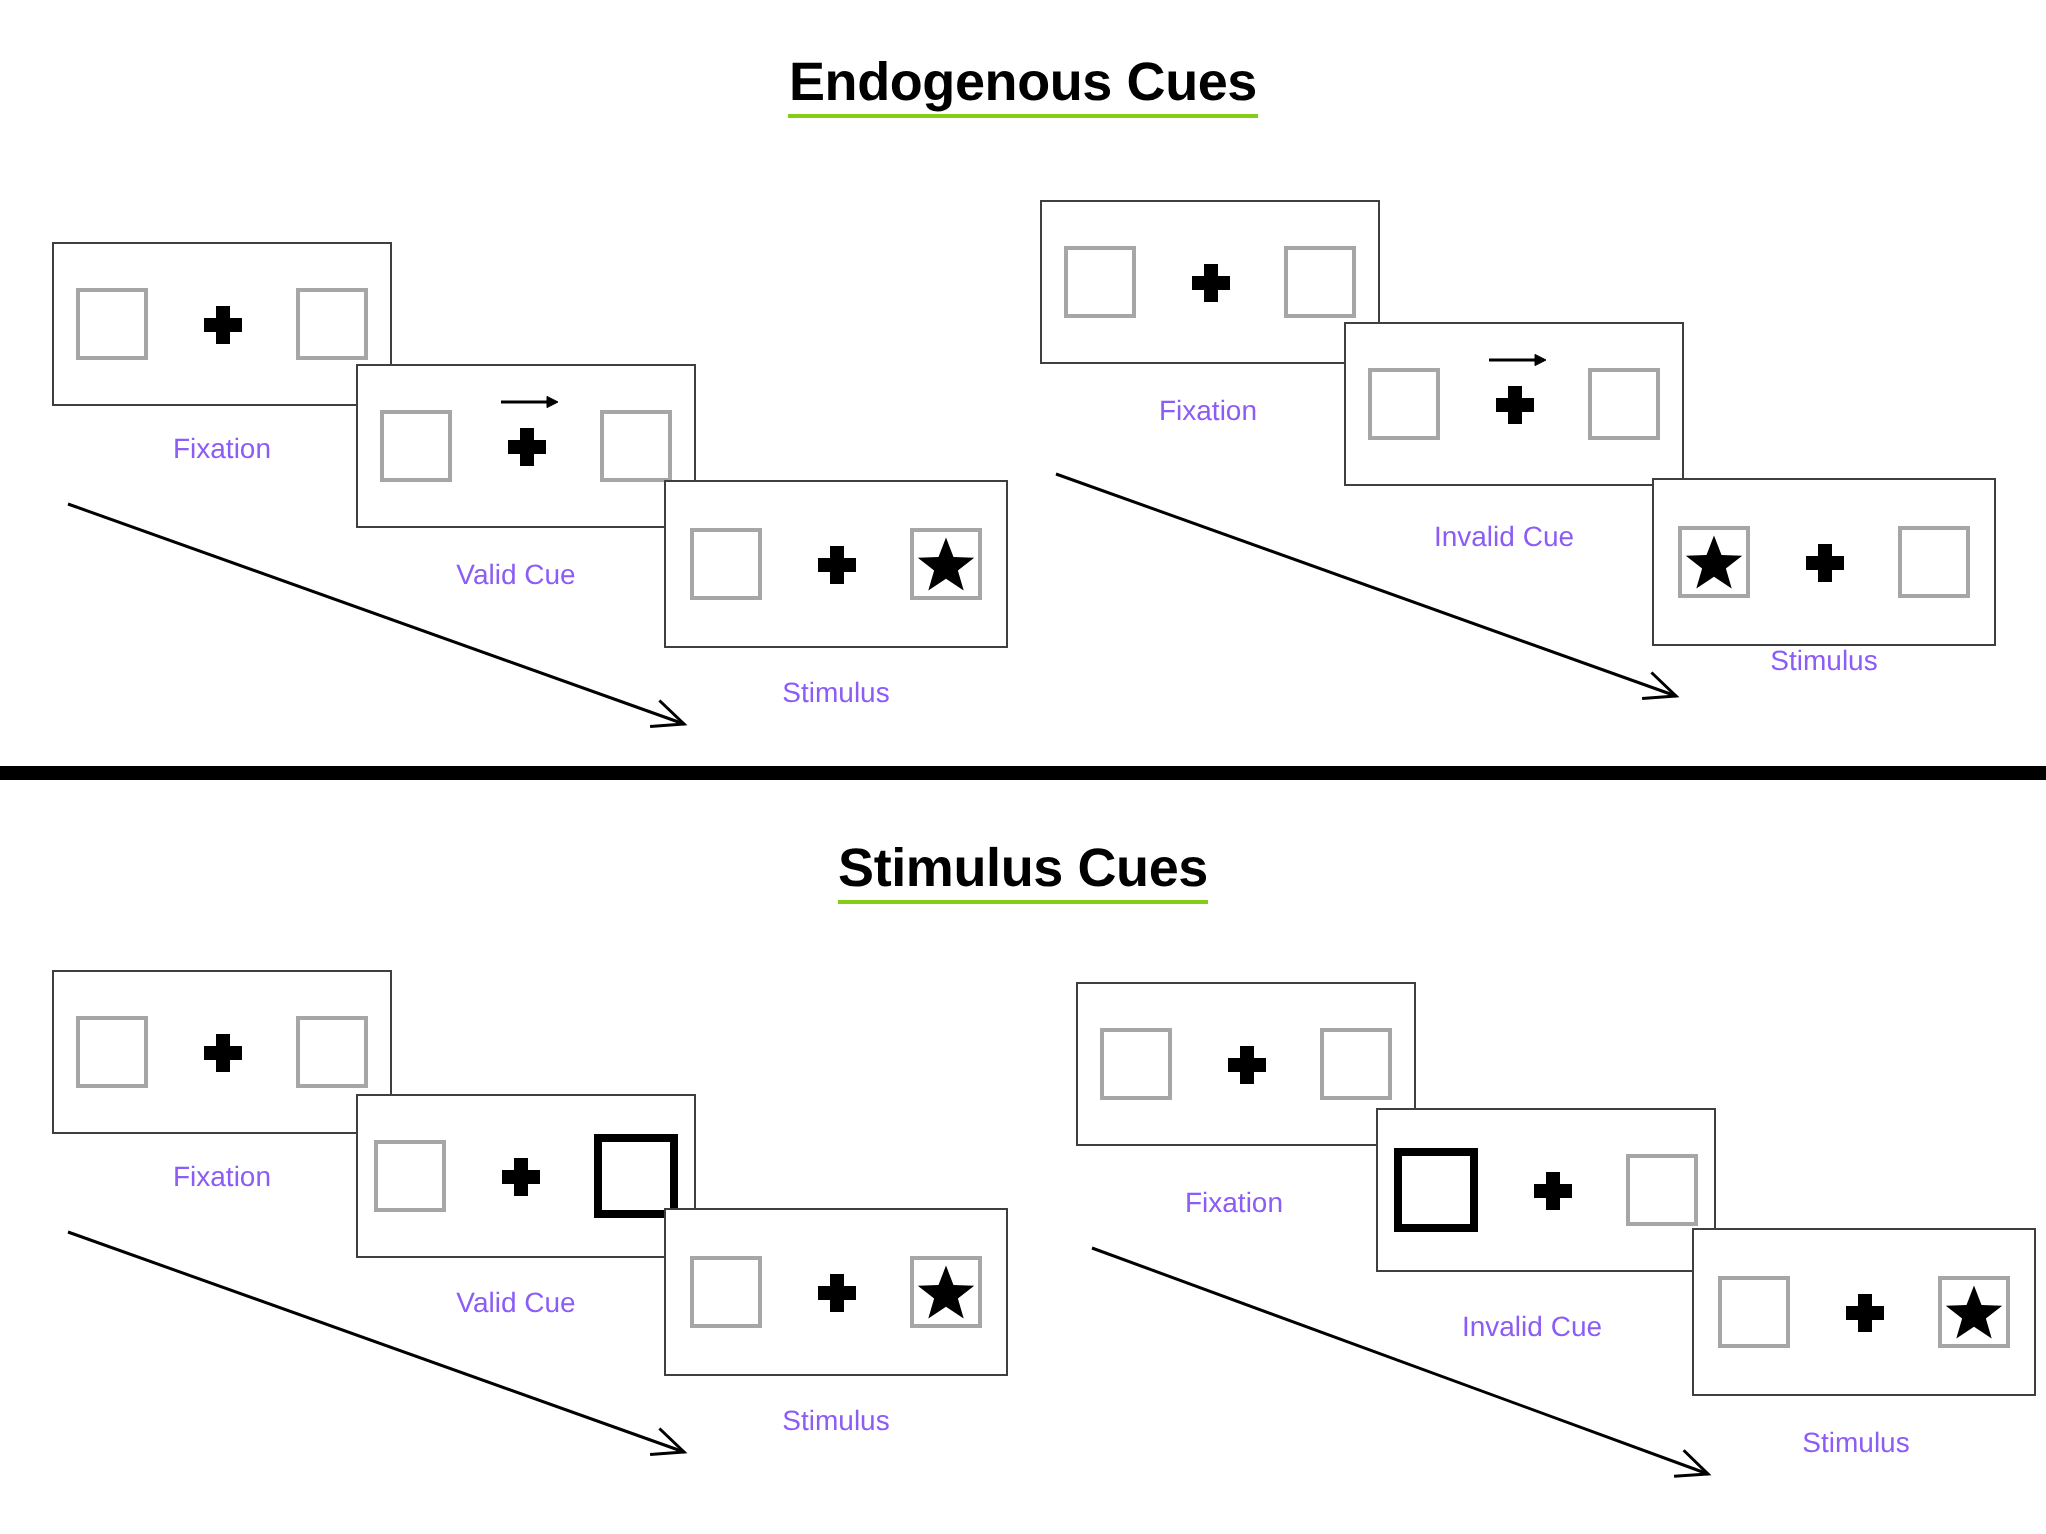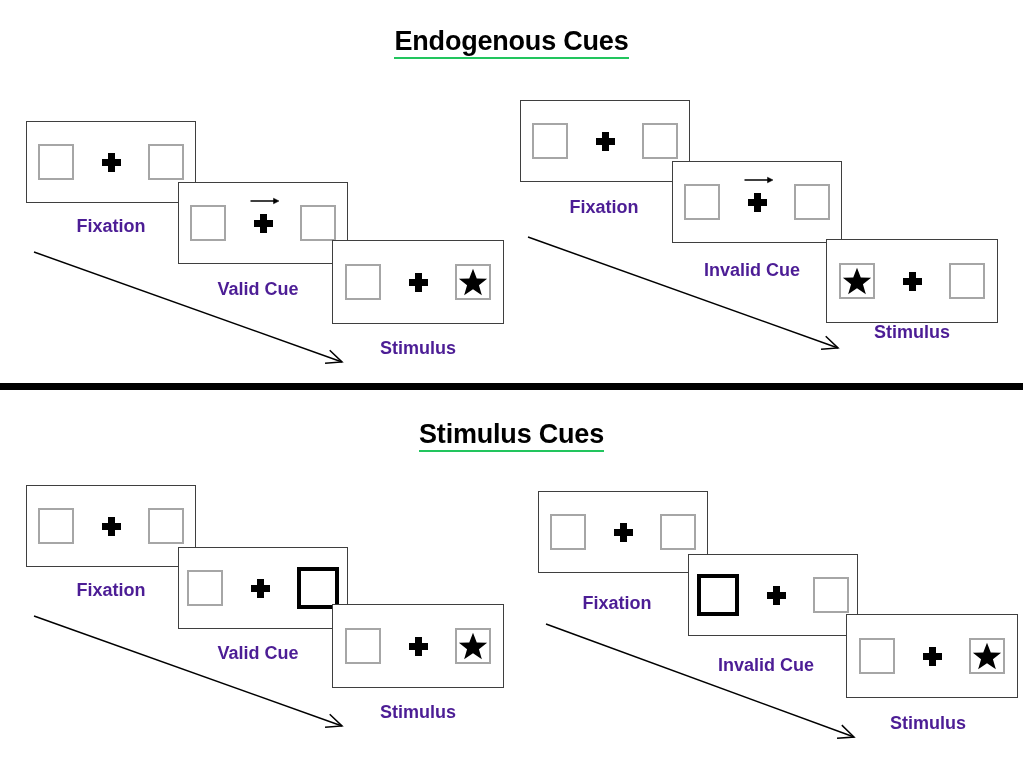--- a/index.html
+++ b/index.html
@@ -14,21 +14,21 @@
   .section-title{
     position:absolute;
     left:0;width:1023px;
     text-align:center;
     font-size:27px;
     font-weight:bold;
     color:#000000;
     letter-spacing:-0.2px;
   }
   .section-title span{
-    border-bottom:2px solid #22c55e;
+    border-bottom:2px solid #84cc16;
     padding-bottom:1px;
   }
   #title-endogenous{top:26px;}
   #title-exogenous{top:419px;}
 
   .divider{
     position:absolute;
     left:0;top:383px;
     width:1023px;height:7px;
     background:#000000;
@@ -100,23 +100,23 @@
     transform:translateX(-45%);
     width:30px;height:11px;
   }
   .cue-arrow line,.cue-arrow polygon{stroke:#000;}
   .cue-arrow line{stroke-width:1.6;}
   .cue-arrow polygon{fill:#000;stroke-width:0.5;}
 
   
   .trial-label{
     position:absolute;
-    font-size:18px;
-    font-weight:bold;
-    color:#4c1d95;
+    font-size:14px;
+    font-weight:normal;
+    color:#8b5cf6;
     white-space:nowrap;
     text-align:center;
   }
 
   
   .time-arrow{
     position:absolute;
     overflow:visible;
     pointer-events:none;
   }

